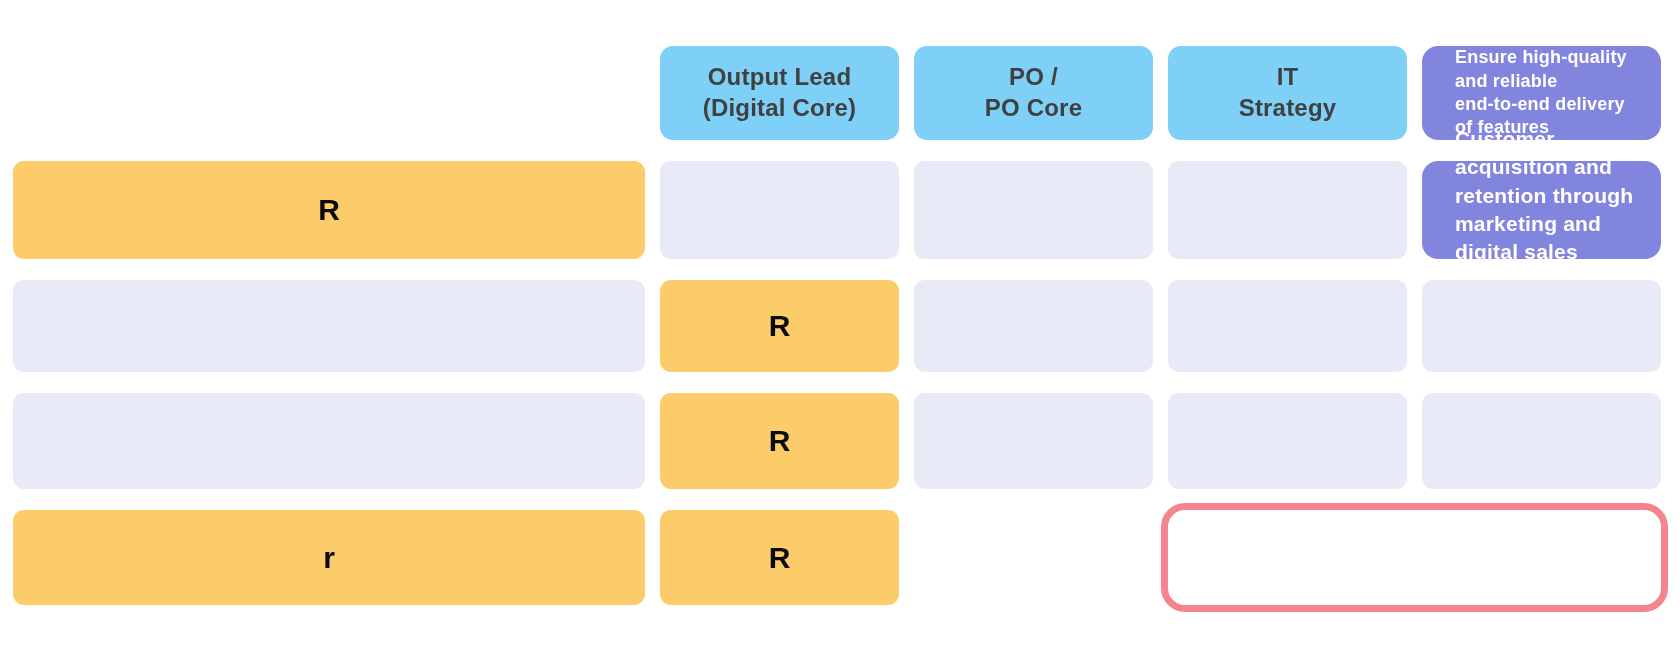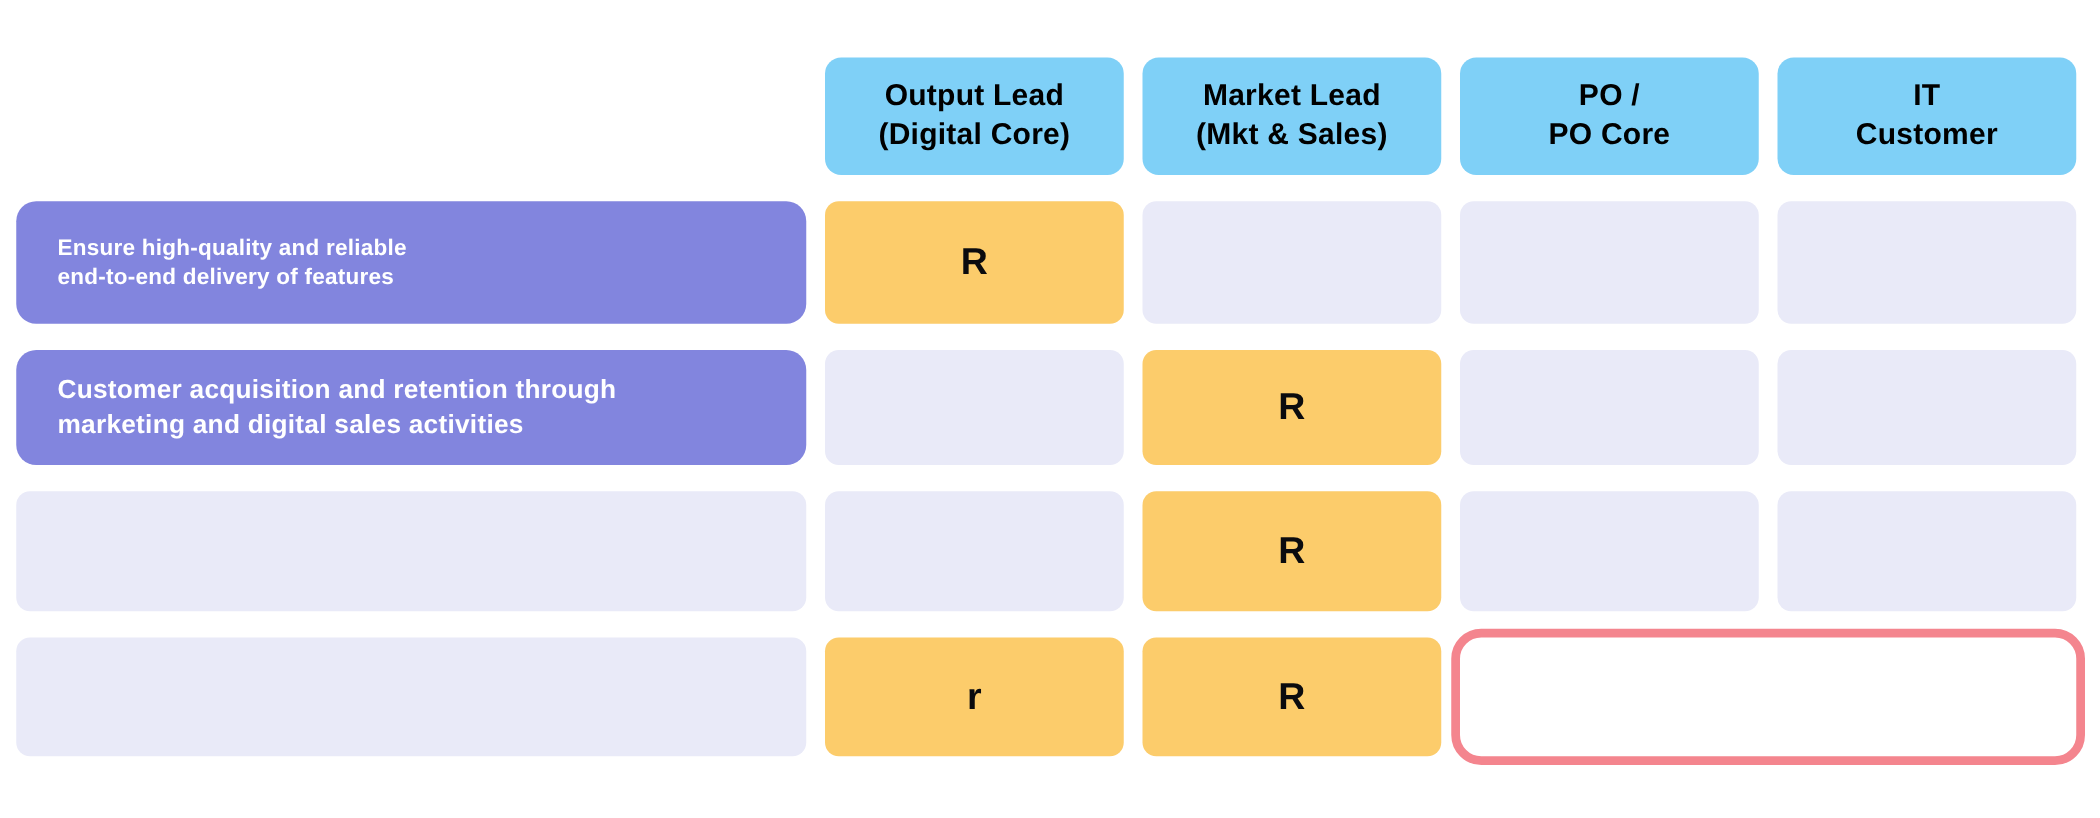--- a/index.html
+++ b/index.html
@@ -30,21 +30,21 @@
   }
   .col-header {
     background: #7fd0f7;
     border-radius: 13px;
     display: flex;
     align-items: center;
     justify-content: center;
     text-align: center;
     font-size: 24px;
     font-weight: bold;
-    color: #000000;
+    color: #404040;
     line-height: 1.28;
     white-space: pre-line;
     letter-spacing: 0.2px;
   }
   .row-label {
     background: #8285de;
     border-radius: 16px;
     display: flex;
     align-items: center;
     padding-left: 33px;
@@ -90,26 +90,24 @@
 </style>
 </head>
 <body>
 
 <div class="canvas">
   <div class="matrix">
 
     <div class="corner-spacer"></div>
     <div class="col-header">Output Lead
 (Digital Core)</div>
-    <div class="col-header">Market Lead
-(Mkt &amp; Sales)</div>
     <div class="col-header">PO /
 PO Core</div>
     <div class="col-header">IT
-Customer</div>
+Strategy</div>
 
     <div class="row-label">Ensure high-quality and reliable
 end-to-end delivery of features</div>
     <div class="cell filled">R</div>
     <div class="cell"></div>
     <div class="cell"></div>
     <div class="cell"></div>
 
     <div class="row-label small">Customer acquisition and retention through
 marketing and digital sales activities</div>

